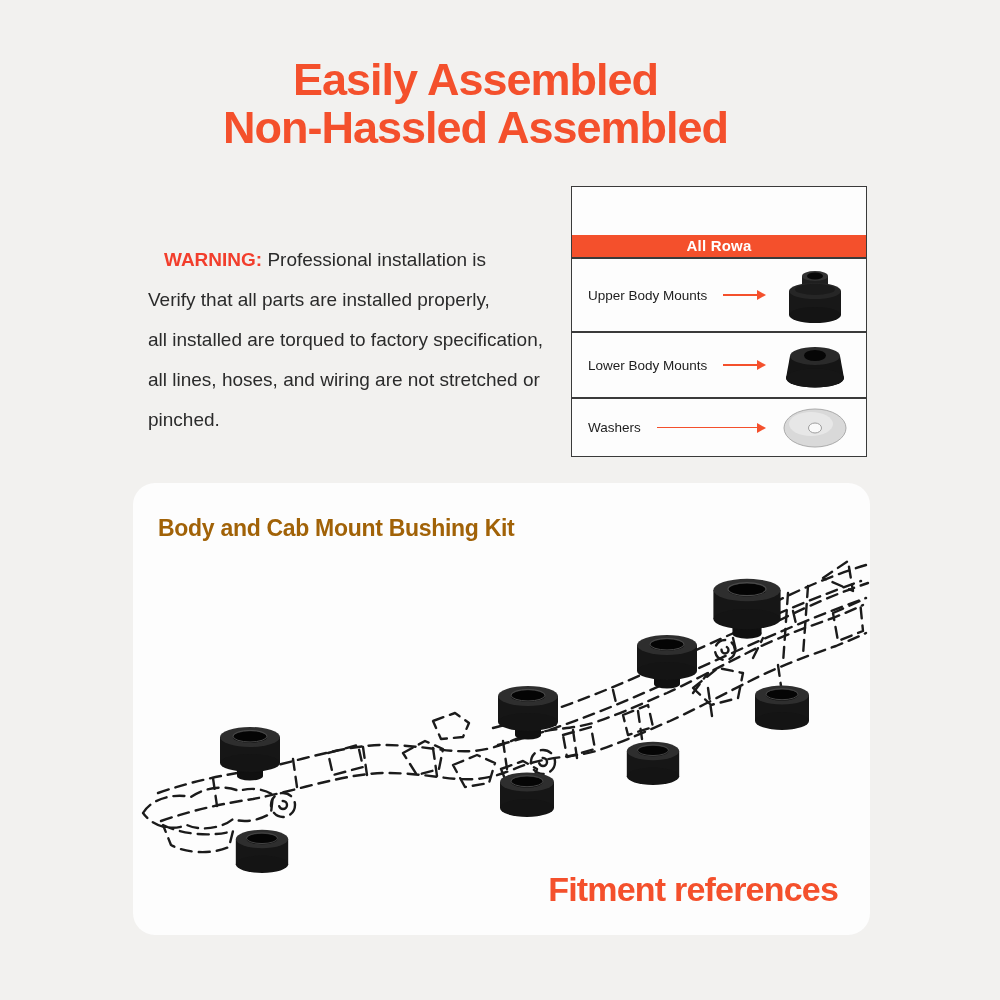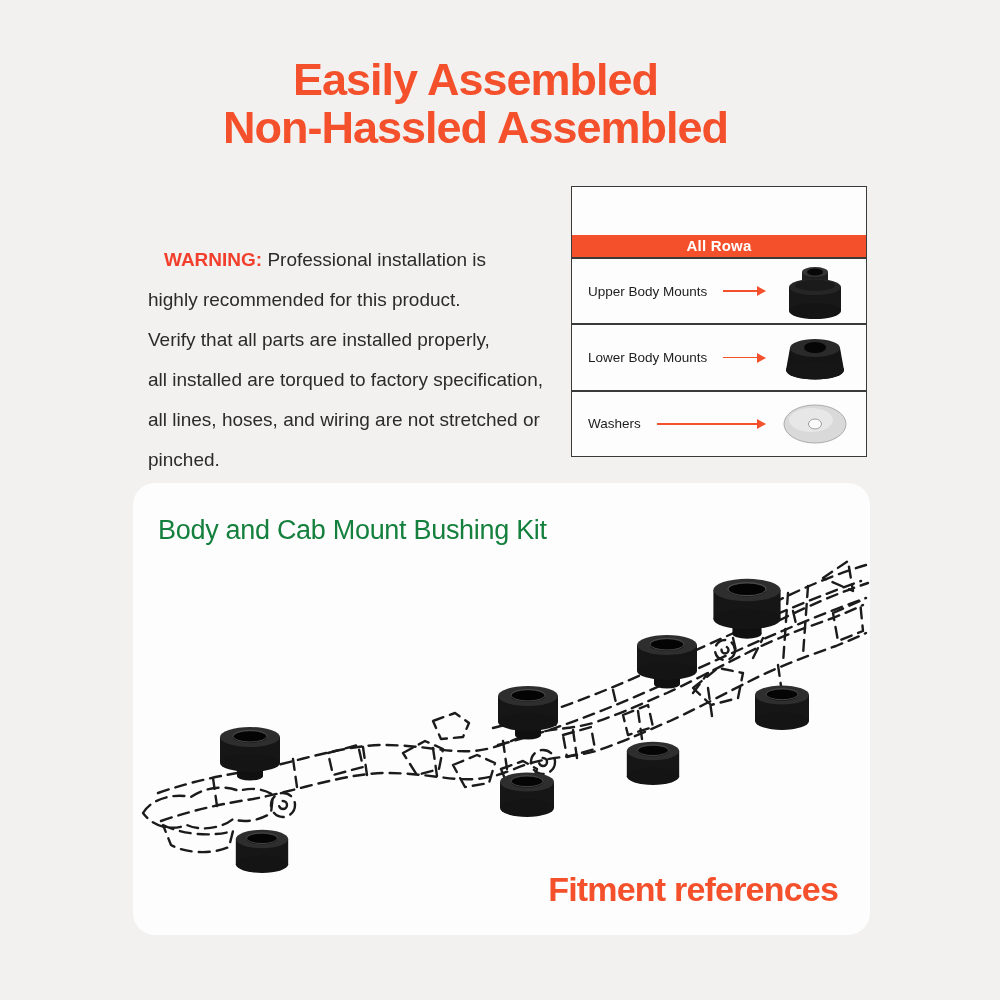--- a/index.html
+++ b/index.html
@@ -32,21 +32,21 @@
     background:#fdfdfd; border:1.5px solid #3a3a3a;
     display:flex; flex-direction:column;
   }
   .pt-header {
     height:22px; background:#f4502c; color:#ffffff;
     font-size:15px; font-weight:700; text-align:center; line-height:22px;
     letter-spacing:0.2px;
     margin-top:48px;
   }
   .pt-row {
-    flex:1; display:flex; align-items:center; padding:0 16px;
+    flex:1; display:flex; align-items:center; padding:7px 16px;
     border-top:2px solid #3a3a3a;
   }
   .pt-row:first-of-type { border-top:1px solid #3a3a3a; }
   .pt-label { font-size:13.5px; color:#1d1d1d; white-space:nowrap; }
   .pt-arrow {
     flex:1; height:1.6px; background:#f4502c; position:relative; margin:0 16px;
   }
   .pt-arrow::after {
     content:""; position:absolute; right:-2px; top:-4.2px;
     border-left:9px solid #f4502c;
@@ -54,41 +54,40 @@
   }
   .pt-img { width:70px; display:flex; justify-content:center; align-items:center; }
 
   
   .kit-card {
     position:absolute; left:133px; top:483px; width:737px; height:452px;
     background:#fdfdfd; border-radius:22px;
   }
   .kit-title {
     position:absolute; left:25px; top:32px;
-    color:#15803d; font-size:27px; font-weight:400; letter-spacing:-0.3px;
+    color:#a16207; font-size:23px; font-weight:700; letter-spacing:-0.3px;
   }
   .kit-illustration { position:absolute; left:0; top:0; width:737px; height:452px; }
   .kit-caption {
     position:absolute; right:32px; bottom:26px;
     color:#f4502c; font-size:34px; font-weight:800; letter-spacing:-0.8px;
   }
 </style>
 </head>
 <body>
 
 <div class="page">
 
   <div class="main-title">
     <div>Easily Assembled</div>
     <div>Non-Hassled Assembled</div>
   </div>
 
   <div class="warning">
     <div><span class="warn-label">WARNING:</span> <span>Professional installation is</span></div>
-    <div>highly recommended for this product.</div>
     <div>Verify that all parts are installed properly,</div>
     <div>all installed are torqued to factory specification,</div>
     <div>all lines, hoses, and wiring are not stretched or pinched.</div>
   </div>
 
   <div class="parts-table">
     <div class="pt-header">All Rowa</div>
 
     <div class="pt-row">
       <span class="pt-label">Upper Body Mounts</span>

